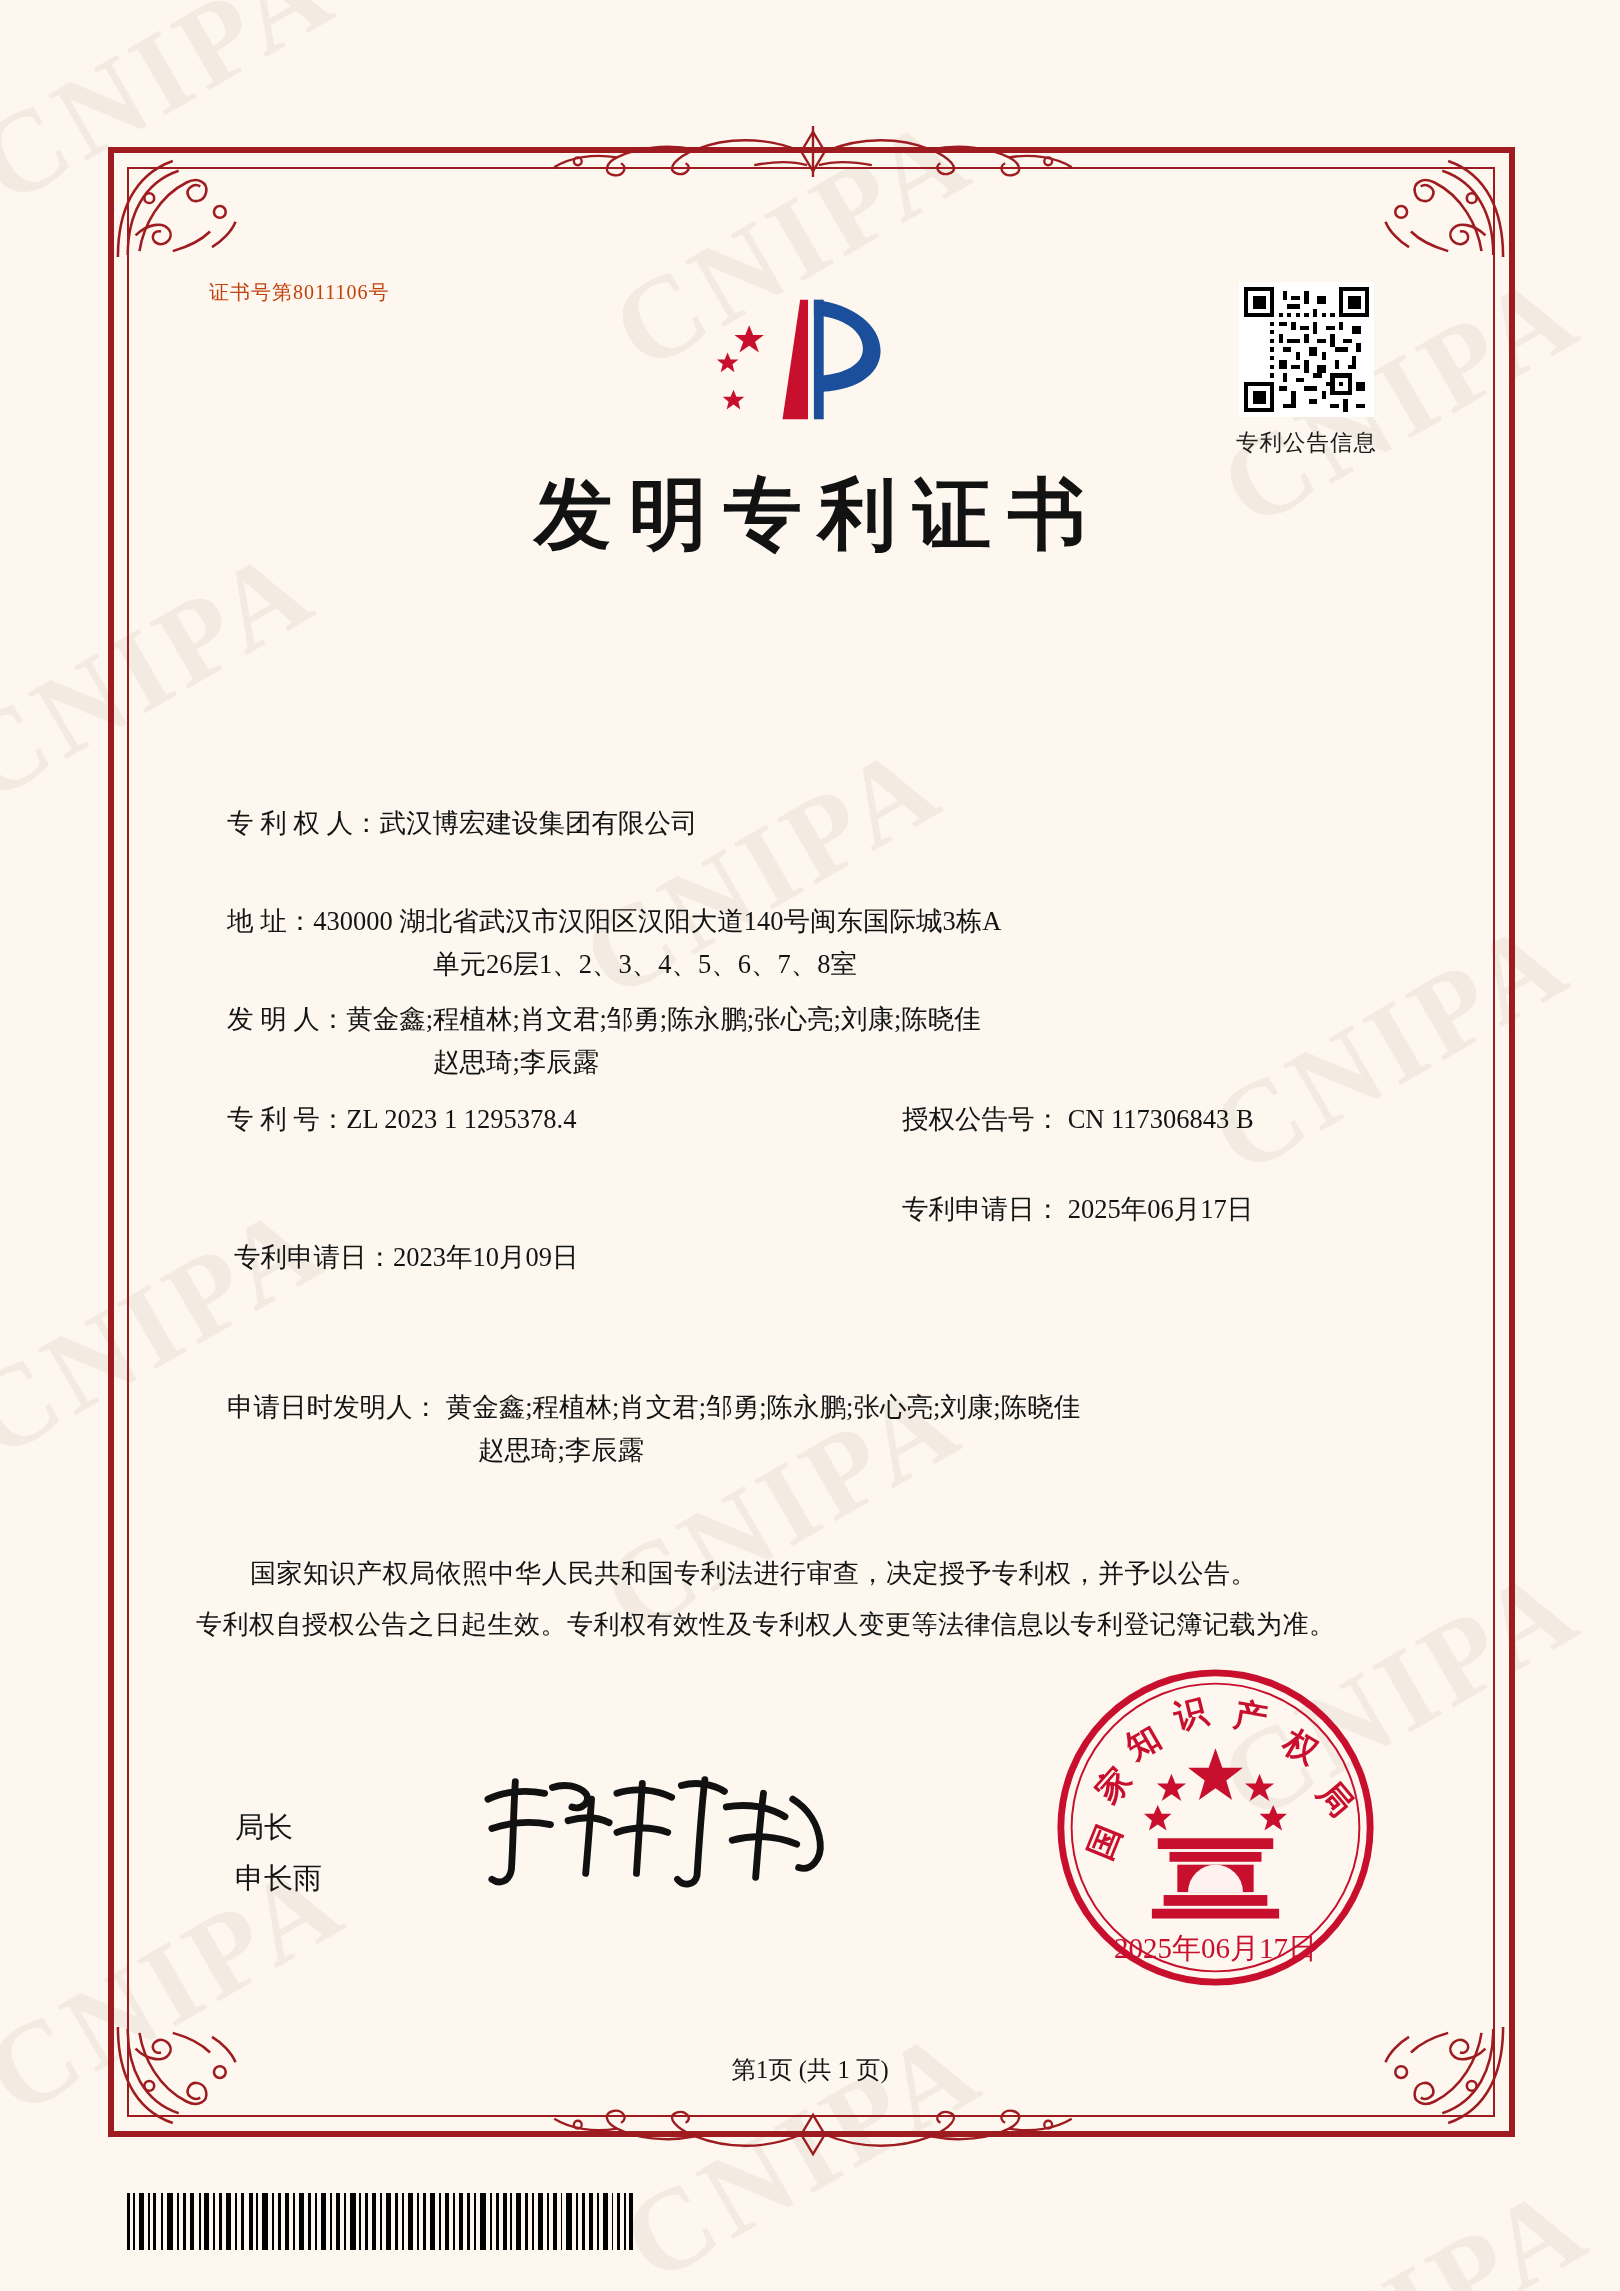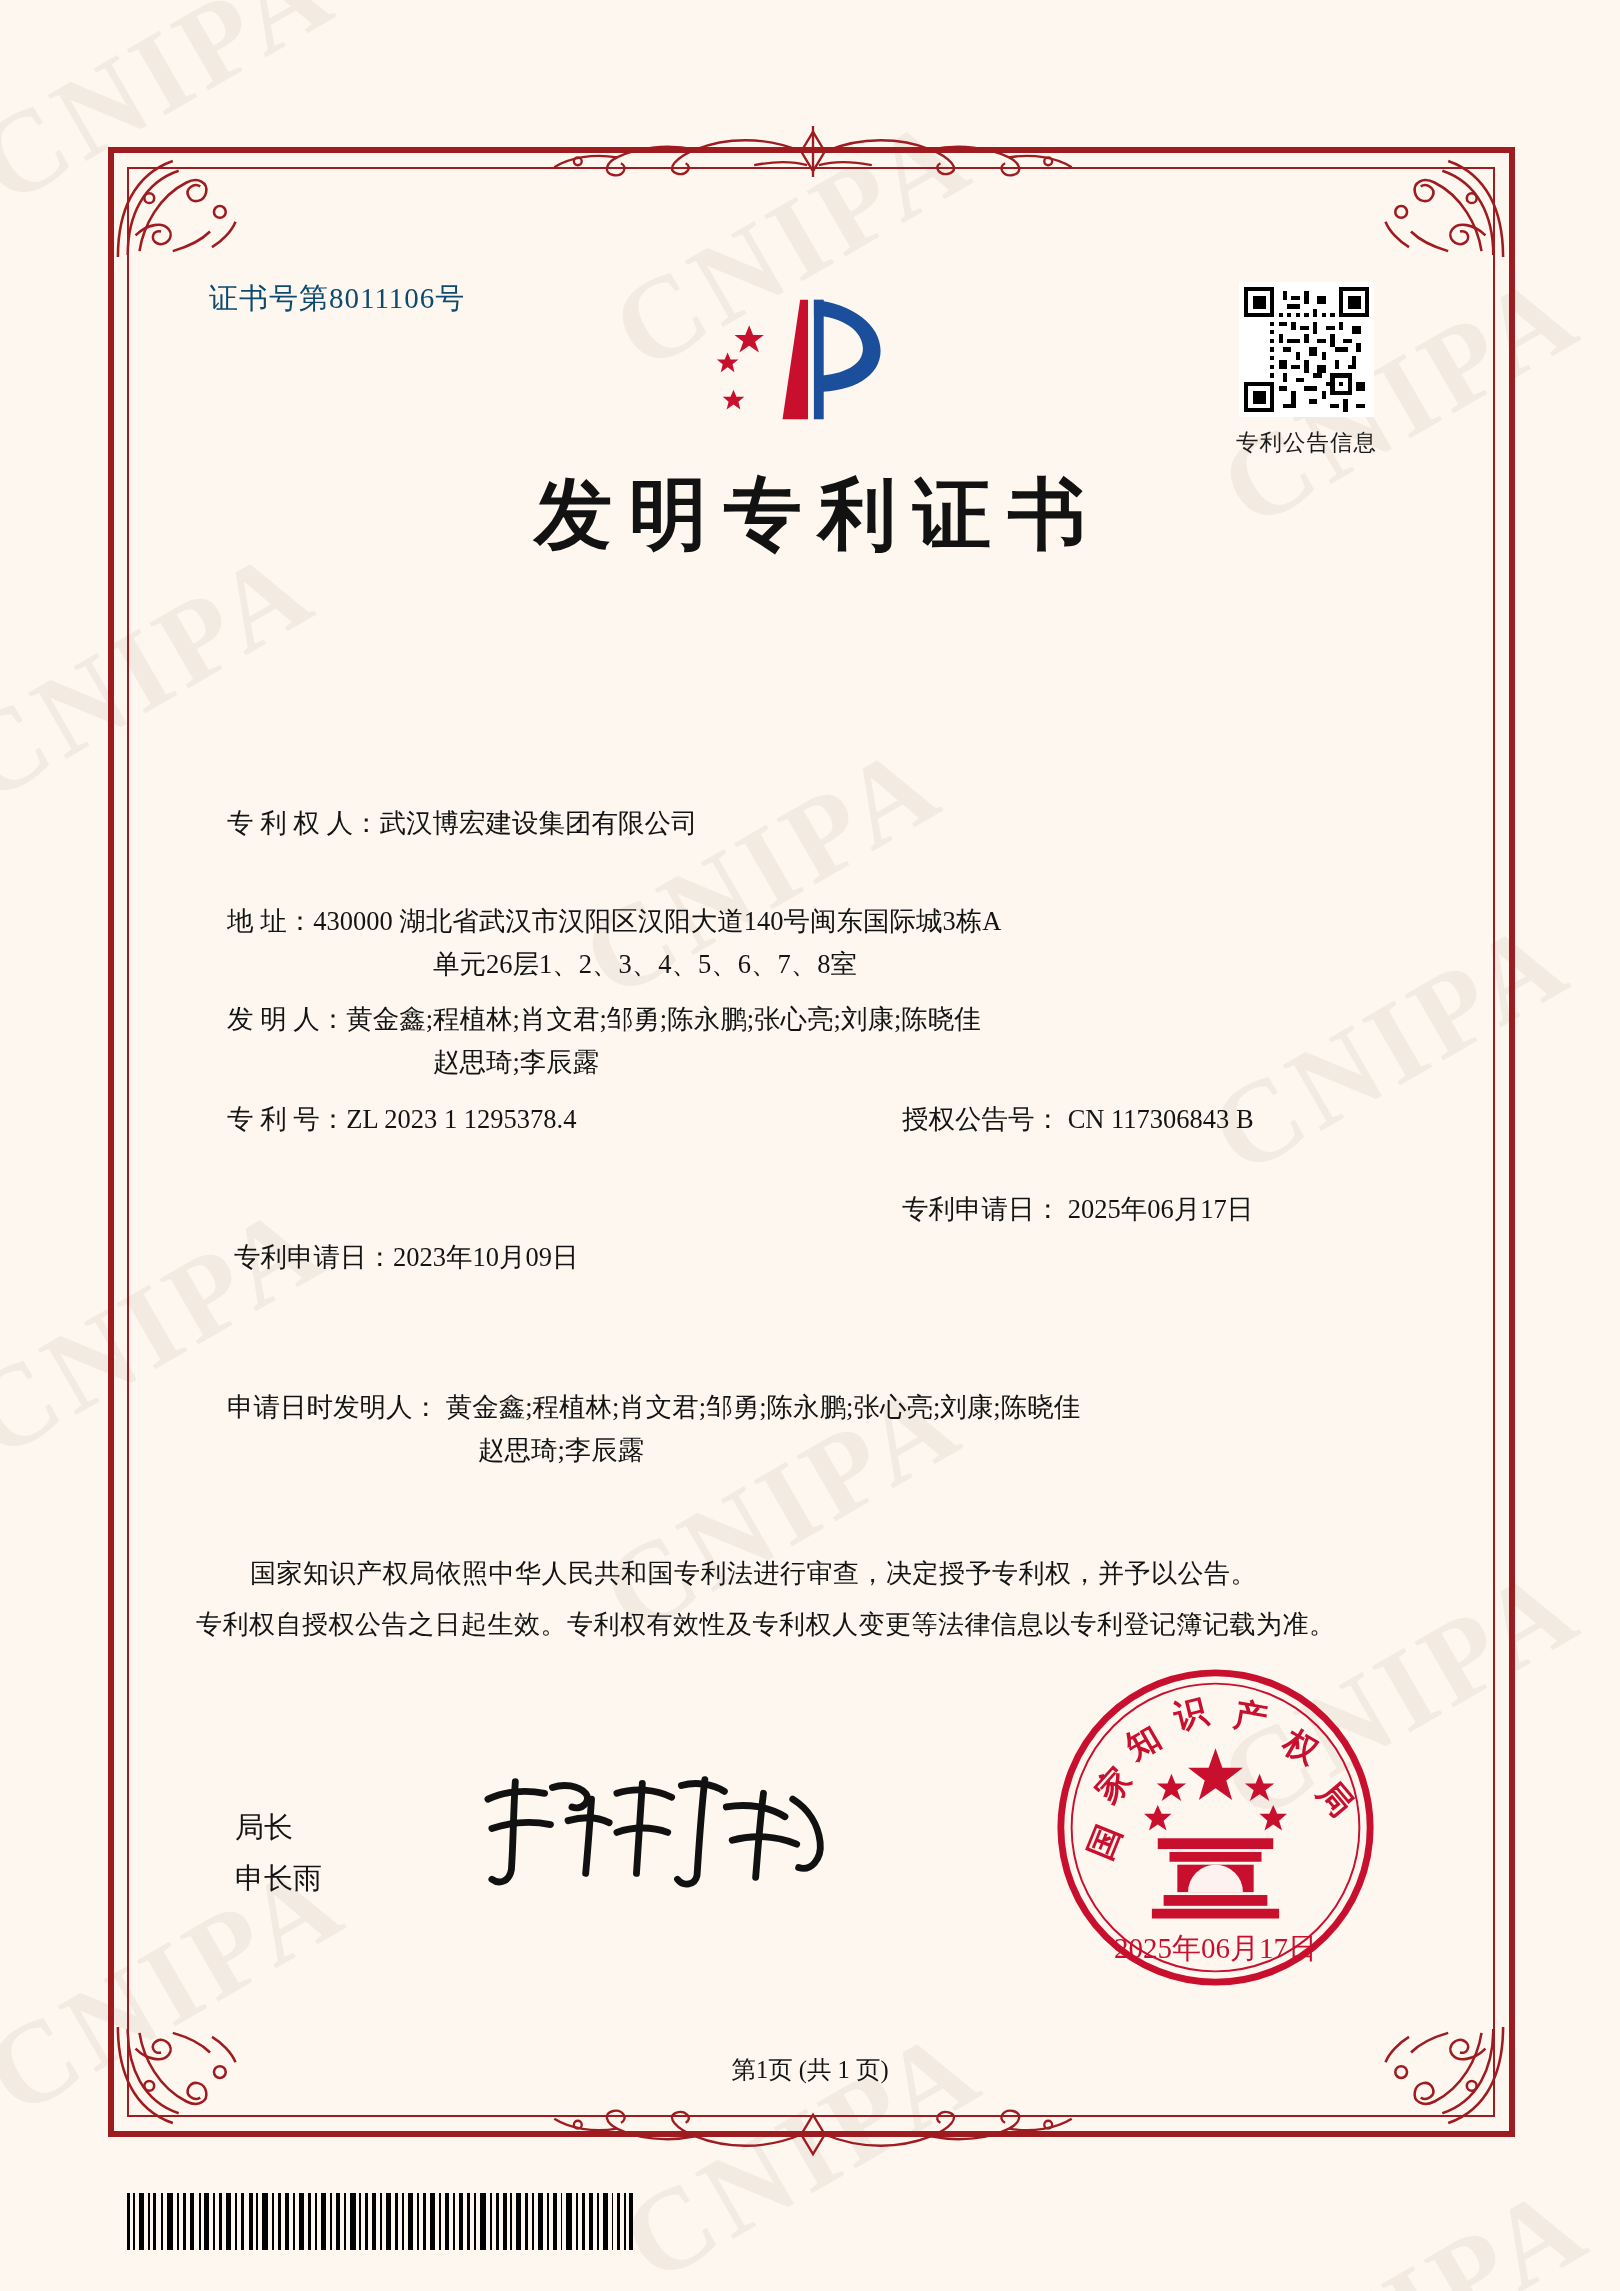--- a/index.html
+++ b/index.html
@@ -80,22 +80,22 @@
     height: 59px;
     pointer-events: none;
   }
   #bottom-flourish svg { width:100%; height:100%; display:block;}
 
   
   #cert-no {
     position: absolute;
     left: 209px;
     top: 279px;
-    font-size: 29px;
-    color: #0c4a6e;
+    font-size: 20px;
+    color: #c2410c;
     letter-spacing: 1px;
   }
   #logo {
     position: absolute;
     left: 706px;
     top: 282px;
     width: 206px;
     height: 152px;
   }
   #logo svg { width: 100%; height: 100%; display: block; }

